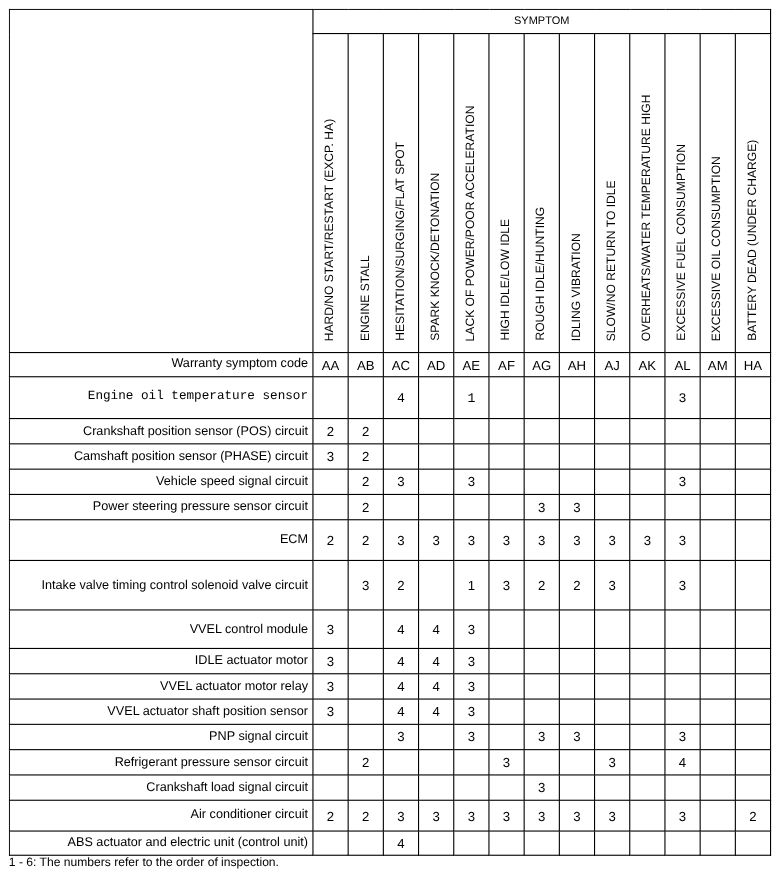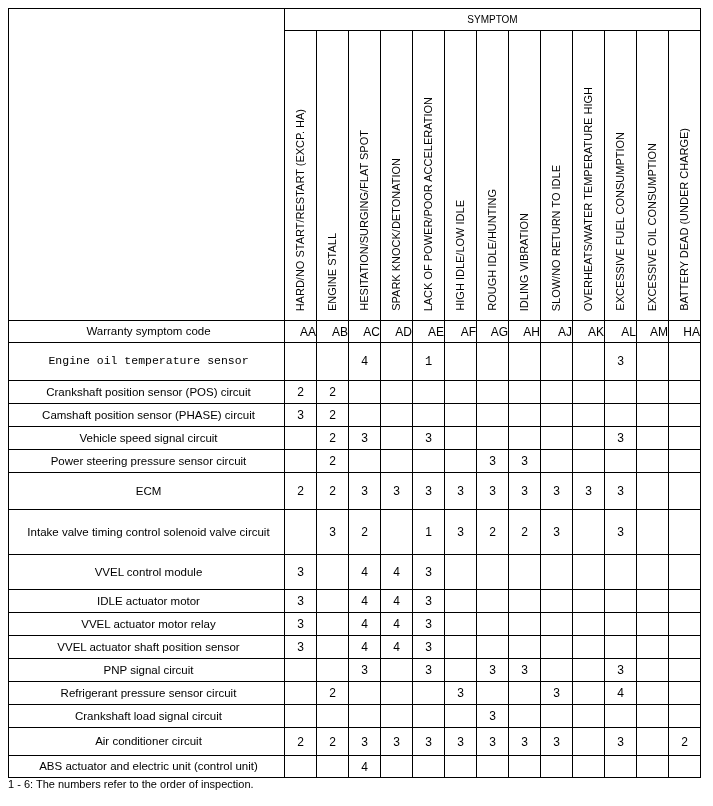--- a/index.html
+++ b/index.html
@@ -36,30 +36,30 @@
   }
   .vtext {
     display: inline-block;
     writing-mode: vertical-rl;
     transform: rotate(180deg);
     white-space: nowrap;
     line-height: 1.0;
     font-size: 11px;
   }
   td.code {
-    text-align: right;
+    text-align: center;
     height: 21px;
     font-size: 12px;
   }
   td.val {
     text-align: center;
     font-size: 12px;
   }
   td.rowlabel {
-    text-align: center;
+    text-align: right;
     padding: 3px 4px 3px 8px;
     line-height: 1.3;
     font-size: 11.5px;
   }
   tbody tr { height: 23px; }
   .footnote {
     font-size: 11px;
     margin-top: 0;
   }
 </style>

